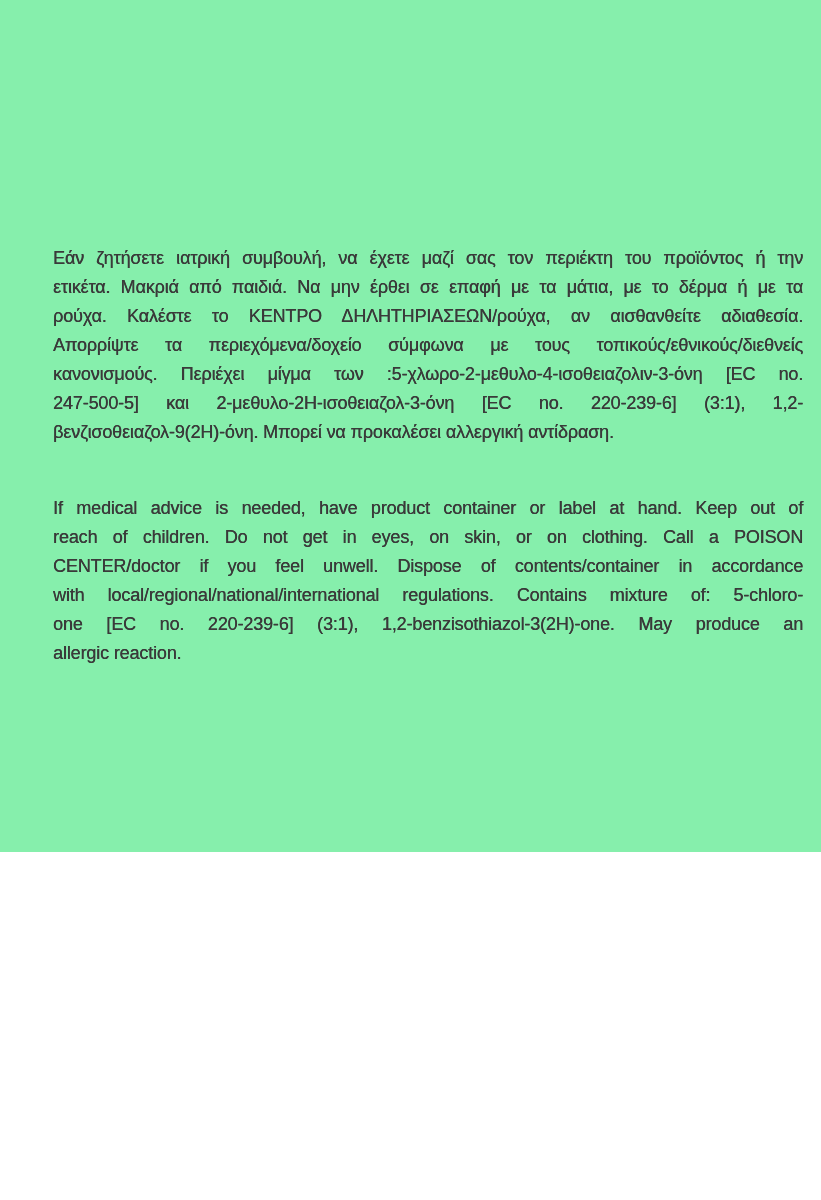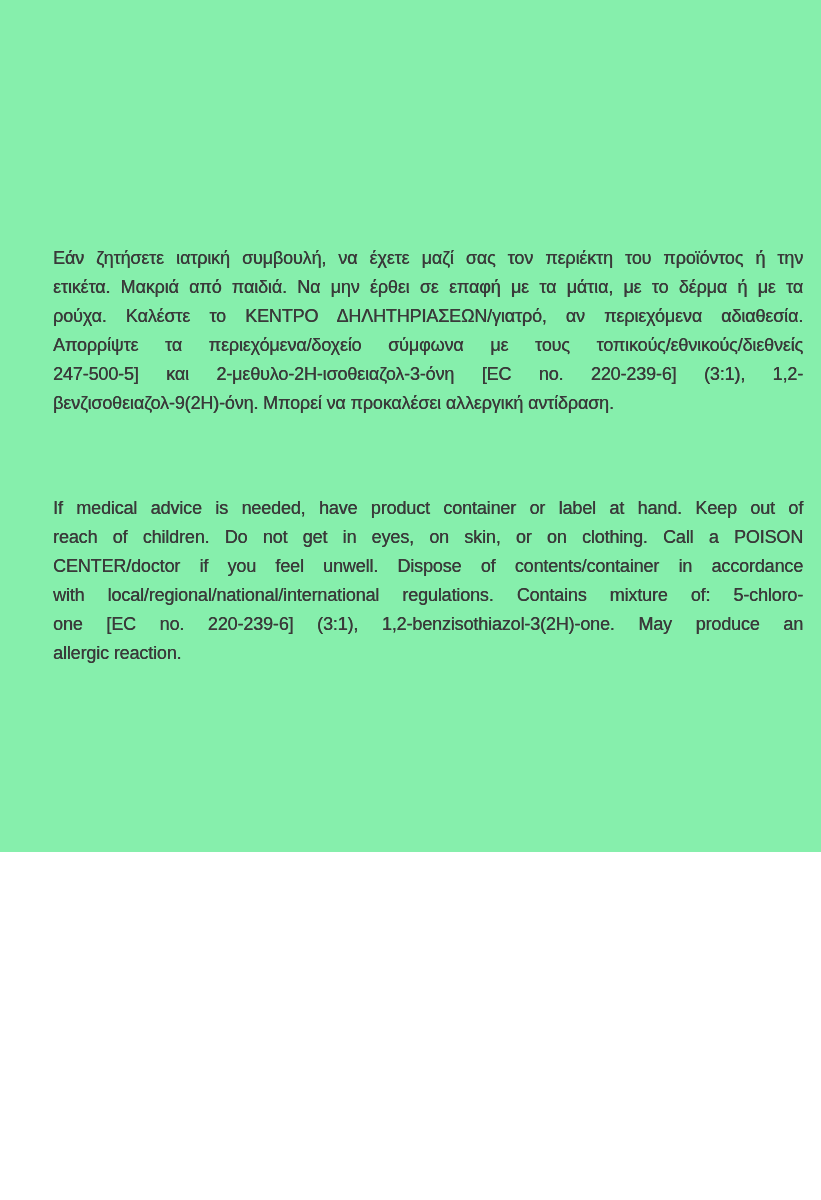--- a/index.html
+++ b/index.html
@@ -39,22 +39,23 @@
   }
 </style>
 </head>
 <body>
 
 <div class="page">
 
   <div class="textblock textblock--greek" lang="el">
     <div class="line">Εάν ζητήσετε ιατρική συμβουλή, να έχετε μαζί σας τον περιέκτη του προϊόντος ή την</div>
     <div class="line">ετικέτα. Μακριά από παιδιά. Να μην έρθει σε επαφή με τα μάτια, με το δέρμα ή με τα</div>
-    <div class="line">ρούχα. Καλέστε το ΚΕΝΤΡΟ ΔΗΛΗΤΗΡΙΑΣΕΩΝ/γιατρό, αν περιεχόμενα αδιαθεσία.</div>
+    <div class="line">ρούχα. Καλέστε το ΚΕΝΤΡΟ ΔΗΛΗΤΗΡΙΑΣΕΩΝ/ρούχα, αν αισθανθείτε αδιαθεσία.</div>
     <div class="line">Απορρίψτε τα περιεχόμενα/δοχείο σύμφωνα με τους τοπικούς/εθνικούς/διεθνείς</div>
+    <div class="line">κανονισμούς. Περιέχει μίγμα των :5-χλωρο-2-μεθυλο-4-ισοθειαζολιν-3-όνη [EC no.</div>
     <div class="line">247-500-5] και 2-μεθυλο-2H-ισοθειαζολ-3-όνη [EC no. 220-239-6] (3:1), 1,2-</div>
     <div class="line line--last">βενζισοθειαζολ-9(2H)-όνη. Μπορεί να προκαλέσει αλλεργική αντίδραση.</div>
   </div>
 
   <div class="textblock textblock--english" lang="en">
     <div class="line">If medical advice is needed, have product container or label at hand. Keep out of</div>
     <div class="line">reach of children. Do not get in eyes, on skin, or on clothing. Call a POISON</div>
     <div class="line">CENTER/doctor if you feel unwell. Dispose of contents/container in accordance</div>
     <div class="line">with local/regional/national/international regulations. Contains mixture of: 5-chloro-</div>
     <div class="line">one [EC no. 220-239-6] (3:1), 1,2-benzisothiazol-3(2H)-one. May produce an</div>

